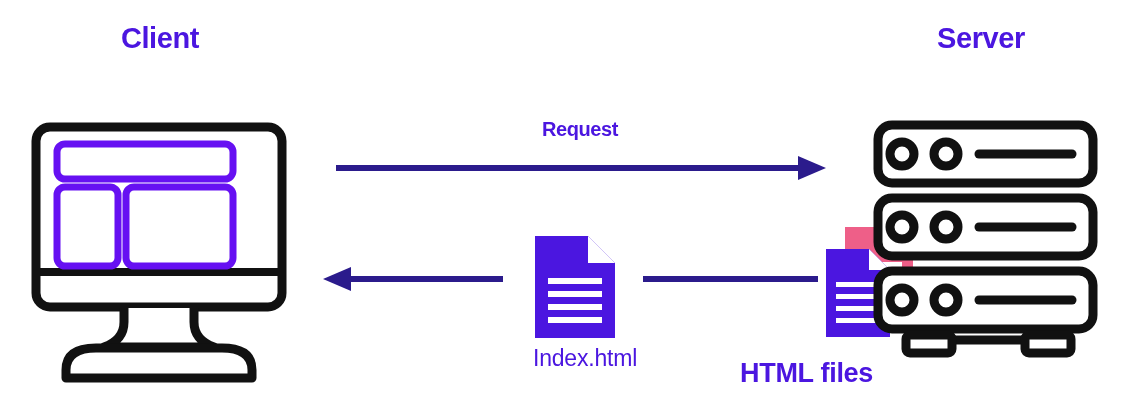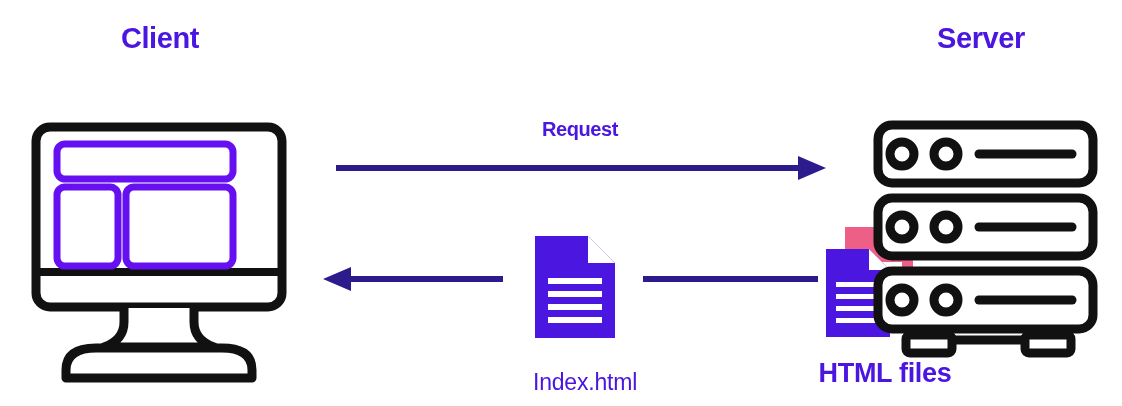--- a/index.html
+++ b/index.html
@@ -62,27 +62,26 @@
   }
   #label-index {
     left: 470px;
     top: 345px;
     width: 230px;
     text-align: center;
     font-size: 23px;
     font-weight: normal;
     color: #4b16e0;
     letter-spacing: -0.2px;
-    margin-top: 24px;
   }
   #label-htmlfiles {
     left: 740px;
     top: 358px;
     width: 290px;
-    text-align: center;
+    text-align: left;
     font-size: 27px;
     color: #4b16e0;
     letter-spacing: -0.3px;
   }
 </style>
 </head>
 <body>
 
 <div id="diagram-canvas">
 

